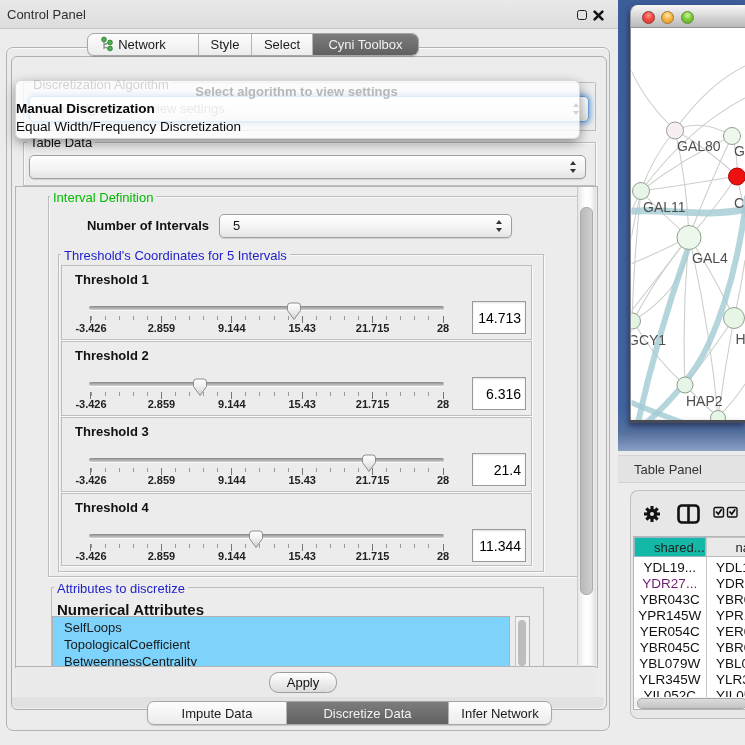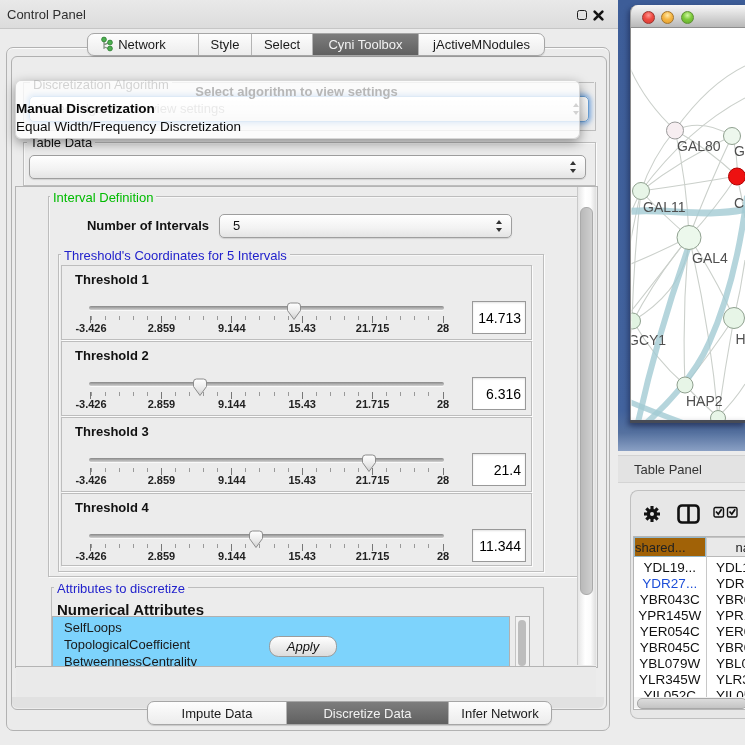--- a/index.html
+++ b/index.html
@@ -179,40 +179,39 @@
 </div>
 <div class="abs" style="left:515px;top:616px;width:13px;height:50px;background:#f2f2f2;border:1px solid #b0b0b0;border-left:1px solid #c4c4c4;border-bottom:none;"></div>
 <div class="abs" style="left:518px;top:620px;width:8px;height:46px;background:#bdbdbd;border-radius:4px;"></div>
 
 <div class="abs" style="left:16px;top:666px;width:580px;height:42px;background:#eaeaea;"></div>
 <div class="abs" style="left:15px;top:666px;width:581px;height:1px;background:#b4b4b4;"></div>
 
 <div class="abs" style="left:577px;top:187px;width:18px;height:478px;background:linear-gradient(90deg,#e6e6e6,#ffffff 40%,#fbfbfb 70%,#dedede);border-left:1px solid #c9c9c9;"></div>
 <div class="abs" style="left:580px;top:207px;width:11px;height:386px;background:linear-gradient(90deg,#b9b9b9,#cfcfcf);border:1px solid #aaaaaa;border-radius:6px;"></div>
 
-<div class="abs" style="left:269px;top:636px;width:66px;height:19px;border:1px solid #9c9c9c;border-radius:9.5px;background:linear-gradient(#ffffff,#eaeaea 60%,#dcdcdc);font-size:13px;color:#111;text-align:center;line-height:19px;font-style:italic;">Apply</div>
+<div class="abs" style="left:269px;top:672px;width:66px;height:19px;border:1px solid #9c9c9c;border-radius:9.5px;background:linear-gradient(#ffffff,#eaeaea 60%,#dcdcdc);font-size:13px;color:#111;text-align:center;line-height:19px;">Apply</div>
 <div class="abs" style="left:12px;top:697px;width:592px;height:11px;background:#e1e1e1;border-radius:0 0 6px 6px;"></div>
 
 <div class="seg" style="left:147px;top:701px;height:22px;">
   <div style="width:138px;">Impute Data</div>
   <div class="sel" style="width:161px;">Discretize Data</div>
   <div style="width:102px;">Infer Network</div>
 </div>
 
 <div class="seg" style="left:87px;top:32.5px;height:21px;">
   <div style="width:90px;"><svg width="14" height="16" viewBox="0 0 14 16" style="margin-right:4px;">
      <path d="M4,3.5 V13 M4,8.5 C6,8.5 7,7 9.5,6.5 M4,11 C6,11 7,12.5 9.5,12.5" stroke="#7f8f7f" stroke-width="1.2" fill="none"></path>
      <circle cx="4" cy="3.5" r="2.4" fill="#4caf50" stroke="#2e7d32" stroke-width="0.8"></circle>
      <circle cx="10" cy="6.5" r="2.4" fill="#4caf50" stroke="#2e7d32" stroke-width="0.8"></circle>
      <circle cx="10" cy="12.5" r="2.4" fill="#4caf50" stroke="#2e7d32" stroke-width="0.8"></circle>
    </svg>Network</div>
   <div style="width:52px;margin-left:20px;">Style</div>
   <div style="width:60px;">Select</div>
   <div class="sel" style="width:105px;">Cyni Toolbox</div>
-  <div style="width:125px;">jActiveMNodules</div>
 </div>
 
 <div class="abs" style="left:15px;top:80px;width:563px;height:57px;background:rgba(255,255,255,0.78);border:1px solid rgba(160,160,160,0.4);border-radius:6px;box-shadow:0 4px 12px rgba(0,0,0,0.4);"></div>
 <div class="abs" style="left:15px;top:84px;width:563px;text-align:center;font-size:13px;font-weight:bold;color:#b7b7b7;">Select algorithm to view settings</div>
 <div class="abs" style="left:16px;top:101px;font-size:13.5px;font-weight:bold;color:#0a0a0a;">Manual Discretization</div>
 <div class="abs" style="left:16px;top:119px;font-size:13.5px;color:#0a0a0a;">Equal Width/Frequency Discretization</div>
 
 <div class="abs" style="left:618px;top:0;width:127px;height:451px;background:linear-gradient(#3d5d98 0%,#42639e 91%,#55719f 96%,#8aa0c4 100%);"></div>
 
 <div class="abs" style="left:630px;top:5px;width:115px;height:418px;border-radius:8px 0 0 0;background:#fff;border-left:1px solid #8a8a8a;box-shadow:-2px 2px 5px rgba(0,0,30,0.35);"></div>
@@ -314,26 +313,26 @@
 <svg class="abs" style="left:713px;top:506px;" width="26" height="12" viewBox="0 0 26 12">
   <g fill="none" stroke="#111">
     <rect x="1" y="1.5" width="9.5" height="9.5" rx="1.5" stroke-width="1.4"></rect>
     <path d="M3,5.5 l2.3,2.6 l3.4,-4.8" stroke-width="1.7"></path>
     <rect x="14.5" y="1.5" width="9.5" height="9.5" rx="1.5" stroke-width="1.4"></rect>
     <path d="M16.5,5.5 l2.3,2.6 l3.4,-4.8" stroke-width="1.7"></path>
   </g>
 </svg>
 
 <div class="abs" style="left:633px;top:536px;width:112px;height:172px;background:#fff;border:1px solid #b5b5b5;border-right:none;overflow:hidden;"></div>
-<div class="abs" style="left:634px;top:537px;width:71.5px;height:20px;background:#a16207;border:1px solid #93b7cb;box-sizing:border-box;font-size:13px;color:#222;text-align:left;line-height:19px;">shared...</div>
+<div class="abs" style="left:634px;top:537px;width:71.5px;height:20px;background:#14b8a6;border:1px solid #93b7cb;box-sizing:border-box;font-size:13px;color:#222;text-align:right;line-height:19px;">shared...</div>
 <div class="abs" style="left:706.5px;top:537px;width:39px;height:20px;background:#e9e9e9;border-top:1px solid #c4c4c4;border-bottom:1px solid #b9b9b9;box-sizing:border-box;font-size:13px;color:#222;padding-left:29px;overflow:hidden;line-height:19px;">name</div>
 <div class="abs" style="left:705.5px;top:537px;width:1px;height:170px;background:#c8c8c8;"></div>
 <div class="abs" style="left:634px;top:560px;width:71.5px;height:16px;font-size:13.5px;color:#111;text-align:center;line-height:16px;">YDL19...</div>
 <div class="abs" style="left:716px;top:560px;width:29px;height:16px;font-size:13.5px;color:#111;line-height:16px;overflow:hidden;white-space:nowrap;">YDL194W</div>
-<div class="abs" style="left:634px;top:576px;width:71.5px;height:16px;font-size:13.5px;color:#1d4ed8;text-align:center;line-height:16px;">YDR27...</div>
+<div class="abs" style="left:634px;top:576px;width:71.5px;height:16px;font-size:13.5px;color:#701a75;text-align:center;line-height:16px;">YDR27...</div>
 <div class="abs" style="left:716px;top:576px;width:29px;height:16px;font-size:13.5px;color:#111;line-height:16px;overflow:hidden;white-space:nowrap;">YDR277C</div>
 <div class="abs" style="left:634px;top:592px;width:71.5px;height:16px;font-size:13.5px;color:#111;text-align:center;line-height:16px;">YBR043C</div>
 <div class="abs" style="left:716px;top:592px;width:29px;height:16px;font-size:13.5px;color:#111;line-height:16px;overflow:hidden;white-space:nowrap;">YBR043C</div>
 <div class="abs" style="left:634px;top:608px;width:71.5px;height:16px;font-size:13.5px;color:#111;text-align:center;line-height:16px;">YPR145W</div>
 <div class="abs" style="left:716px;top:608px;width:29px;height:16px;font-size:13.5px;color:#111;line-height:16px;overflow:hidden;white-space:nowrap;">YPR145W</div>
 <div class="abs" style="left:634px;top:624px;width:71.5px;height:16px;font-size:13.5px;color:#111;text-align:center;line-height:16px;">YER054C</div>
 <div class="abs" style="left:716px;top:624px;width:29px;height:16px;font-size:13.5px;color:#111;line-height:16px;overflow:hidden;white-space:nowrap;">YER054C</div>
 <div class="abs" style="left:634px;top:640px;width:71.5px;height:16px;font-size:13.5px;color:#111;text-align:center;line-height:16px;">YBR045C</div>
 <div class="abs" style="left:716px;top:640px;width:29px;height:16px;font-size:13.5px;color:#111;line-height:16px;overflow:hidden;white-space:nowrap;">YBR045C</div>
 <div class="abs" style="left:634px;top:656px;width:71.5px;height:16px;font-size:13.5px;color:#111;text-align:center;line-height:16px;">YBL079W</div>

